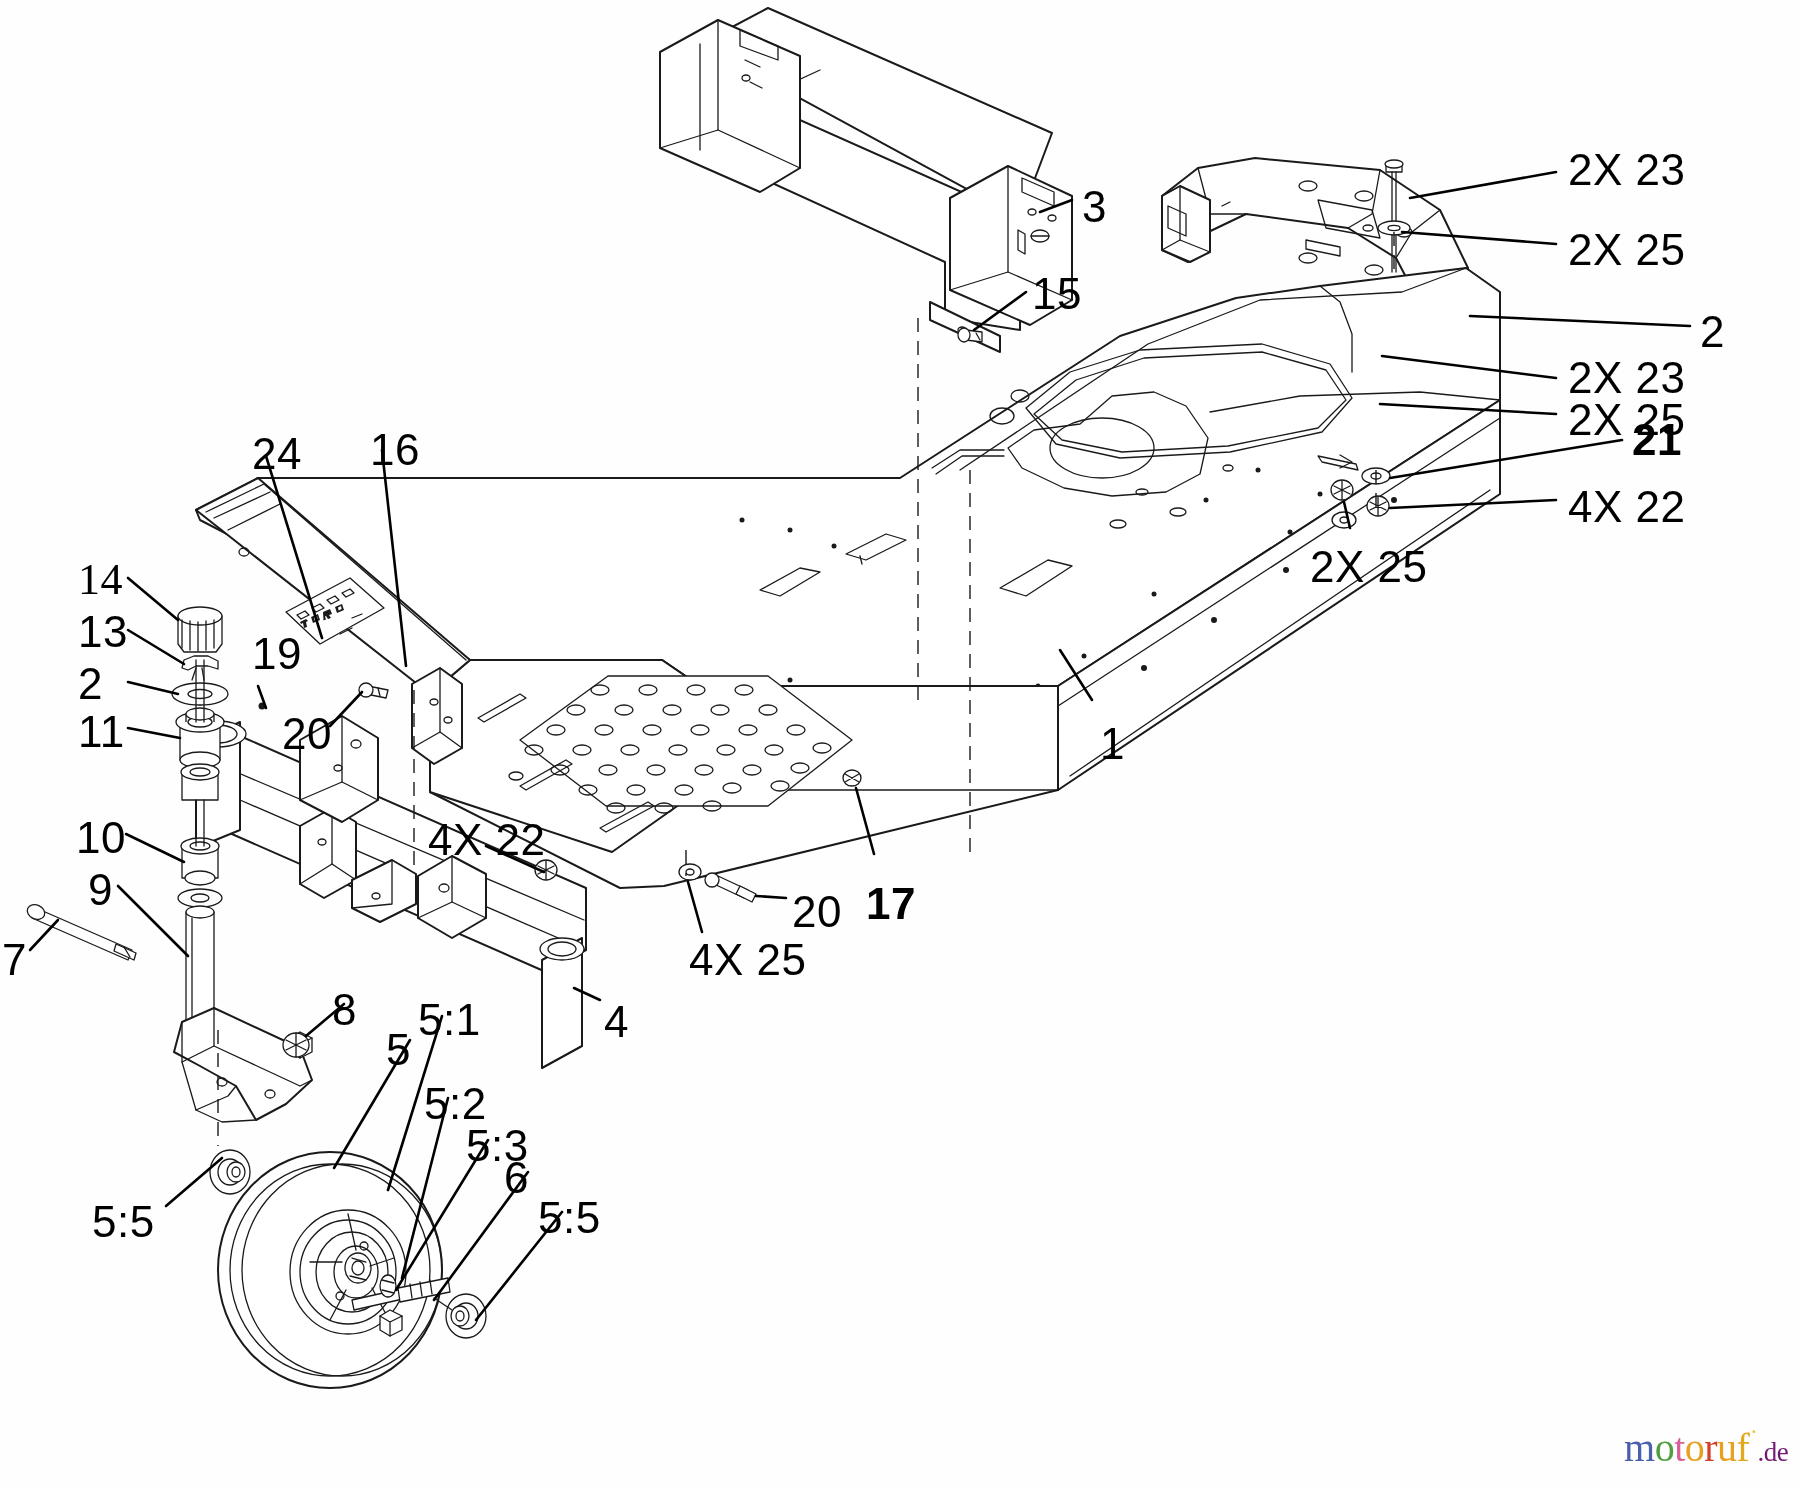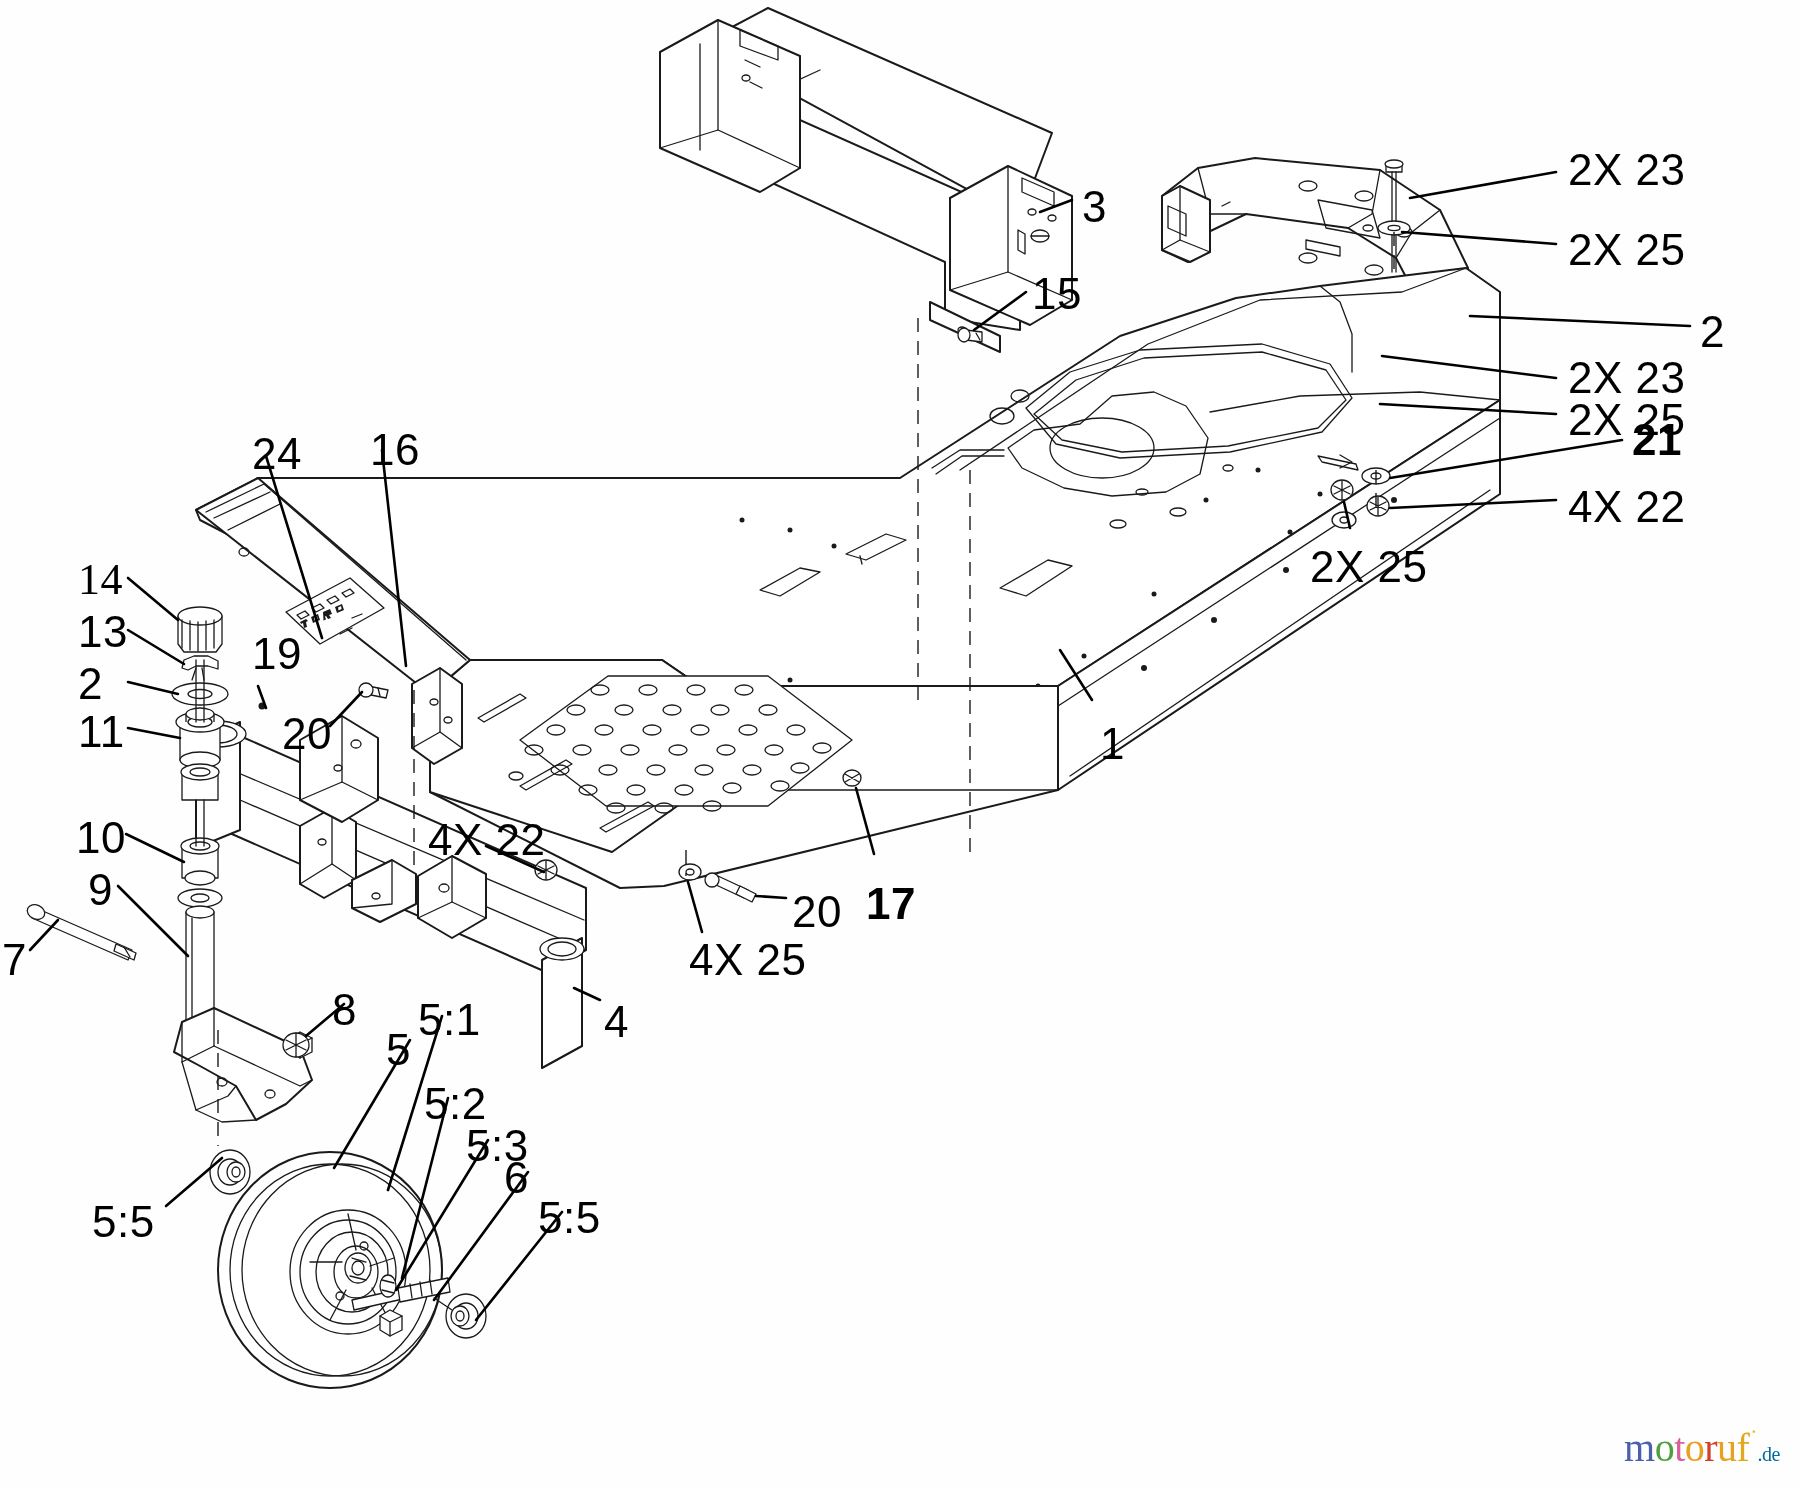--- a/index.html
+++ b/index.html
@@ -23,21 +23,21 @@
   }
   .wm{
     position:absolute;
     font-family:"Liberation Serif", serif;
     font-size:40px;
     letter-spacing:-0.5px;
     white-space:nowrap;
     user-select:none;
   }
   .wm span{display:inline-block;}
-  .wm .suffix{font-size:20px;color:#0369a1;}
+  .wm .suffix{font-size:27px;color:#701a75;}
   
 </style>
 </head>
 <body>
 
 <div id="diagram-root">
 
 <svg id="drawing" viewBox="0 0 1800 1489">
   <defs>
     <style>

